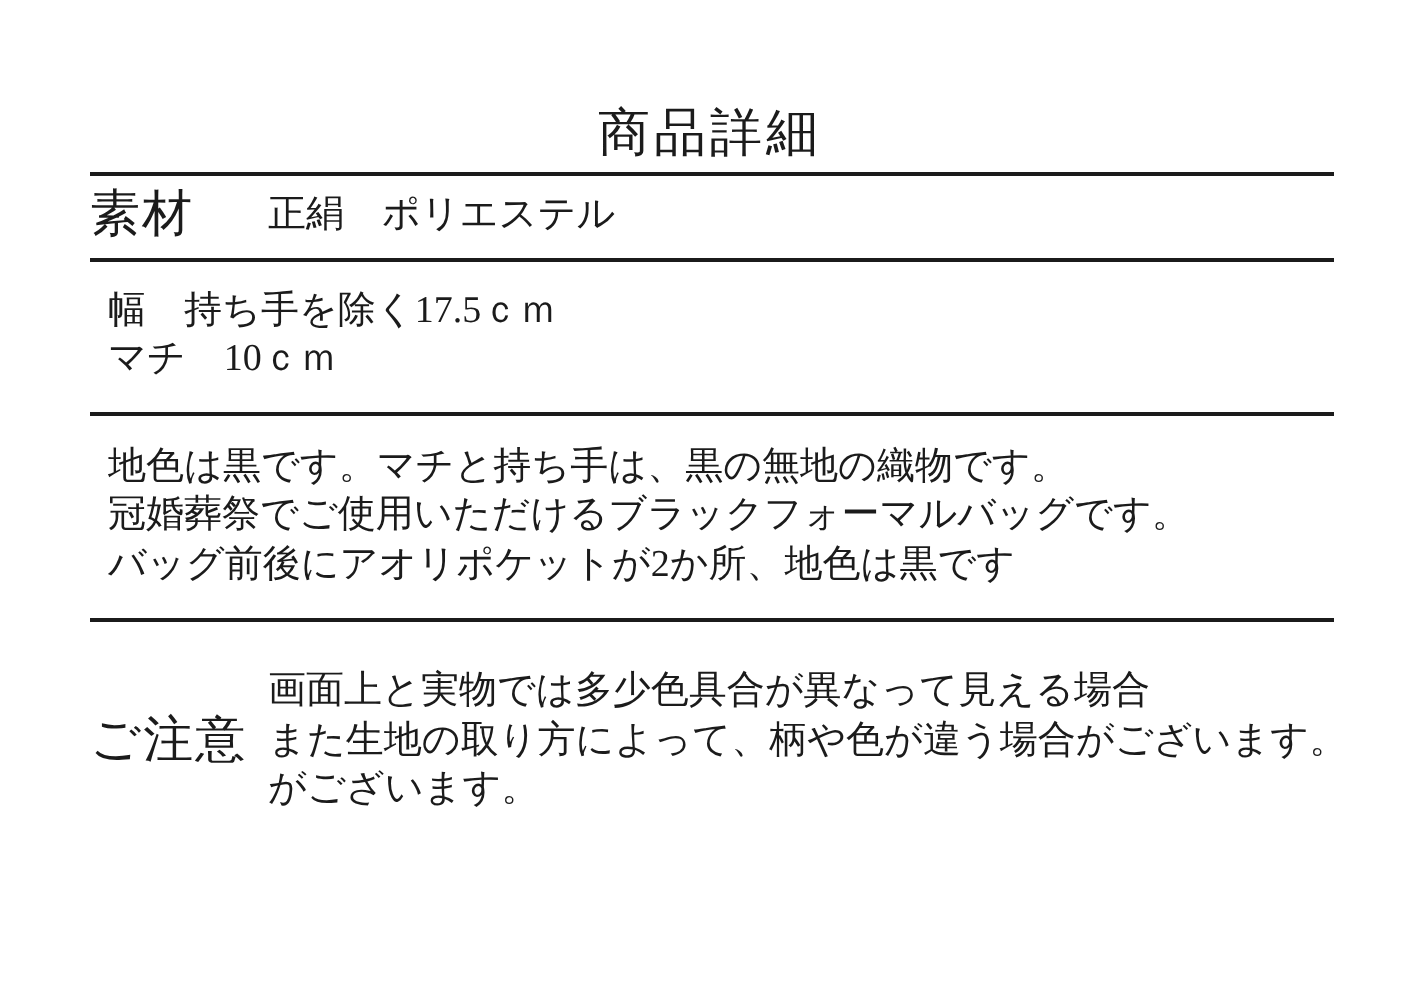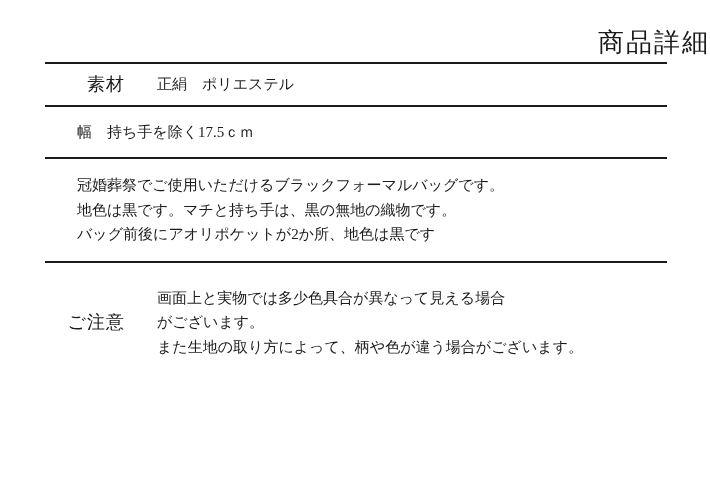--- a/index.html
+++ b/index.html
@@ -12,52 +12,53 @@
   body{
     background:var(--bg);
     color:var(--text);
     font-family:"Liberation Serif","DejaVu Serif",serif;
     overflow:hidden;
   }
   .page{position:relative;width:710px;height:500px;}
   .title{
     padding-top:26px;
     height:44px;
-    text-align:right;
+    text-align:center;
     font-size:26px;
     font-weight:400;
     letter-spacing:2px;
     line-height:34px;
+    margin-top:24px;
   }
   .table{
     margin-left:45px;
     margin-top:18px;
     width:622px;
   }
   .row{
     display:flex;
     align-items:center;
     border-top:2px solid var(--rule);
   }
   .row-material{padding:8px 0;}
   .row-size{padding:13px 0;}
   .row-feature{padding:14px 0;}
   .row-note{padding:23px 0 12px 0;}
   .label{
     width:80px;
     flex:0 0 80px;
-    text-align:right;
-    font-size:18px;
+    text-align:left;
+    font-size:25px;
     letter-spacing:1px;
     line-height:24px;
     white-space:nowrap;
   }
   .value{
-    margin-left:32px;
-    font-size:15px;
+    margin-left:9px;
+    font-size:19px;
     line-height:24.5px;
     white-space:nowrap;
     overflow:visible;
   }
   .line{white-space:nowrap;}
 </style>
 </head>
 <body>
 
 <div class="page">
@@ -69,34 +70,35 @@
     <div class="row row-material">
       <div class="label">素材</div>
       <div class="value">
         <div class="line">正絹　ポリエステル</div>
       </div>
     </div>
 
     <div class="row row-size">
       <div class="value">
         <div class="line">幅　持ち手を除く17.5ｃｍ</div>
+        <div class="line">マチ　10ｃｍ</div>
       </div>
     </div>
 
     <div class="row row-feature">
       <div class="value">
+        <div class="line">地色は黒です。マチと持ち手は、黒の無地の織物です。</div>
         <div class="line">冠婚葬祭でご使用いただけるブラックフォーマルバッグです。</div>
-        <div class="line">地色は黒です。マチと持ち手は、黒の無地の織物です。</div>
         <div class="line">バッグ前後にアオリポケットが2か所、地色は黒です</div>
       </div>
     </div>
 
     <div class="row row-note">
       <div class="label">ご注意</div>
       <div class="value">
         <div class="line">画面上と実物では多少色具合が異なって見える場合</div>
+        <div class="line">また生地の取り方によって、柄や色が違う場合がございます。</div>
         <div class="line">がございます。</div>
-        <div class="line">また生地の取り方によって、柄や色が違う場合がございます。</div>
       </div>
     </div>
 
   </div>
 </div>
 
 </body></html>

